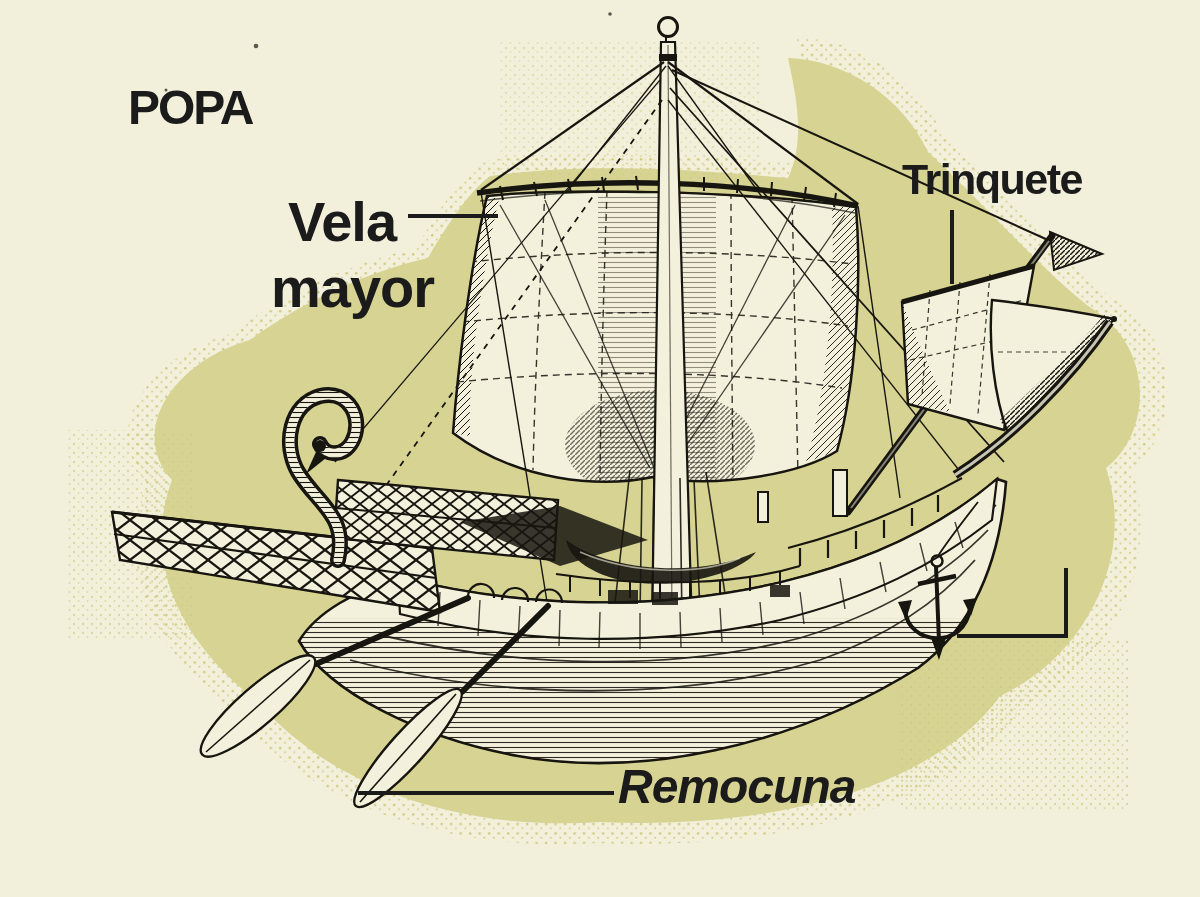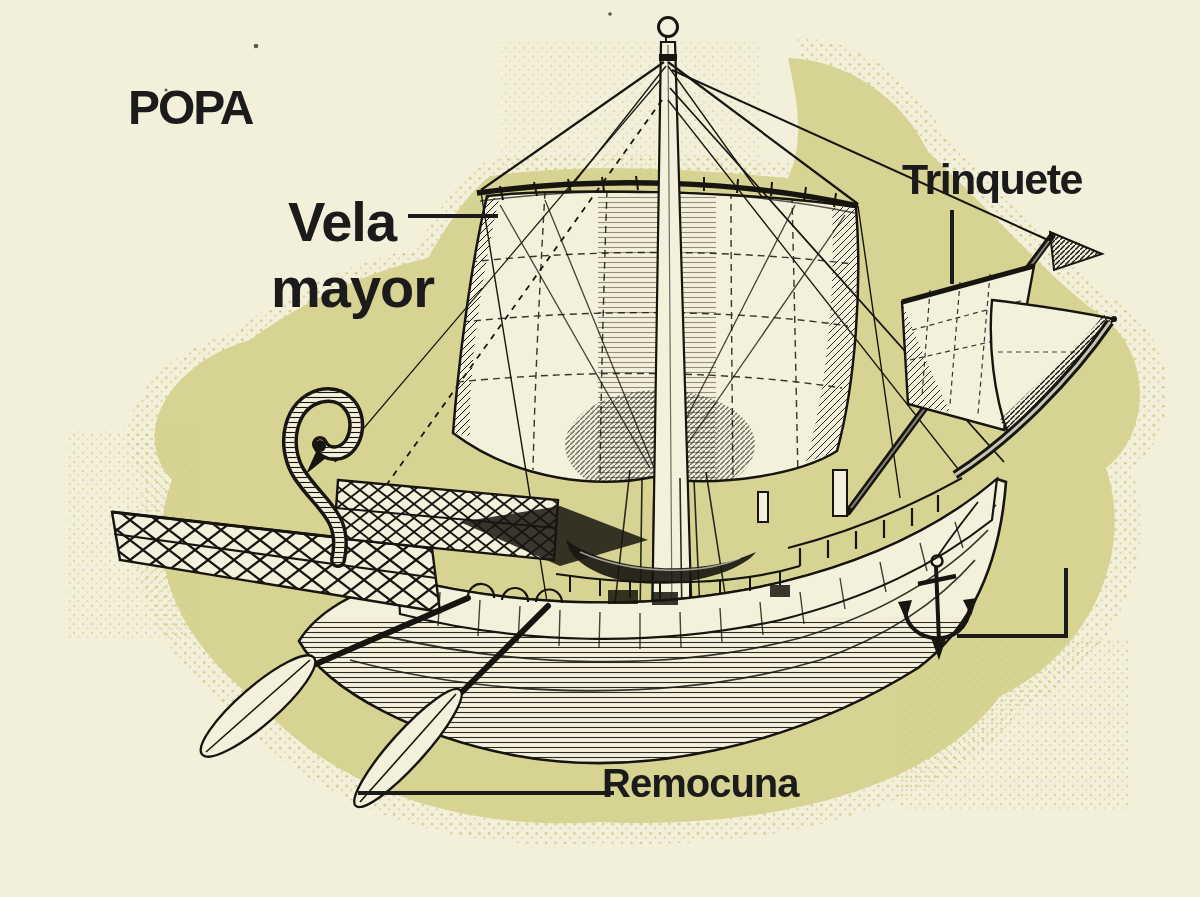--- a/index.html
+++ b/index.html
@@ -18,21 +18,21 @@
     line-height:1.05;
     white-space:pre-line;
   }
   .label-big   { font-size:48px; letter-spacing:-2px; }
   .label-part  { font-size:56px; letter-spacing:-1px; }
   #label-popa      { left:128px; top:83px;  }
   #label-proa      { left:983px; top:96px;  }
   #label-vela      { left:271px; top:189px; width:142px; text-align:center; line-height:1.18; }
   #label-trinquete { left:902px; top:157px; font-size:43px; letter-spacing:-1.5px; }
   #label-anclacuna { left:962px; top:514px; }
-  #label-remocuna  { left:602px; top:762px; font-size:40px; }
+  #label-remocuna  { left:618px; top:762px; font-size:48px;font-style:italic; }
 </style>
 </head>
 <body>
 
 <div class="stage">
 
 <svg width="1200" height="897" viewBox="0 0 1200 897">
   <defs>
     <pattern id="hatchH" width="6" height="5" patternUnits="userSpaceOnUse">
       <path d="M0,2.5 H6" stroke="#17150f" stroke-width="1.1"></path>

